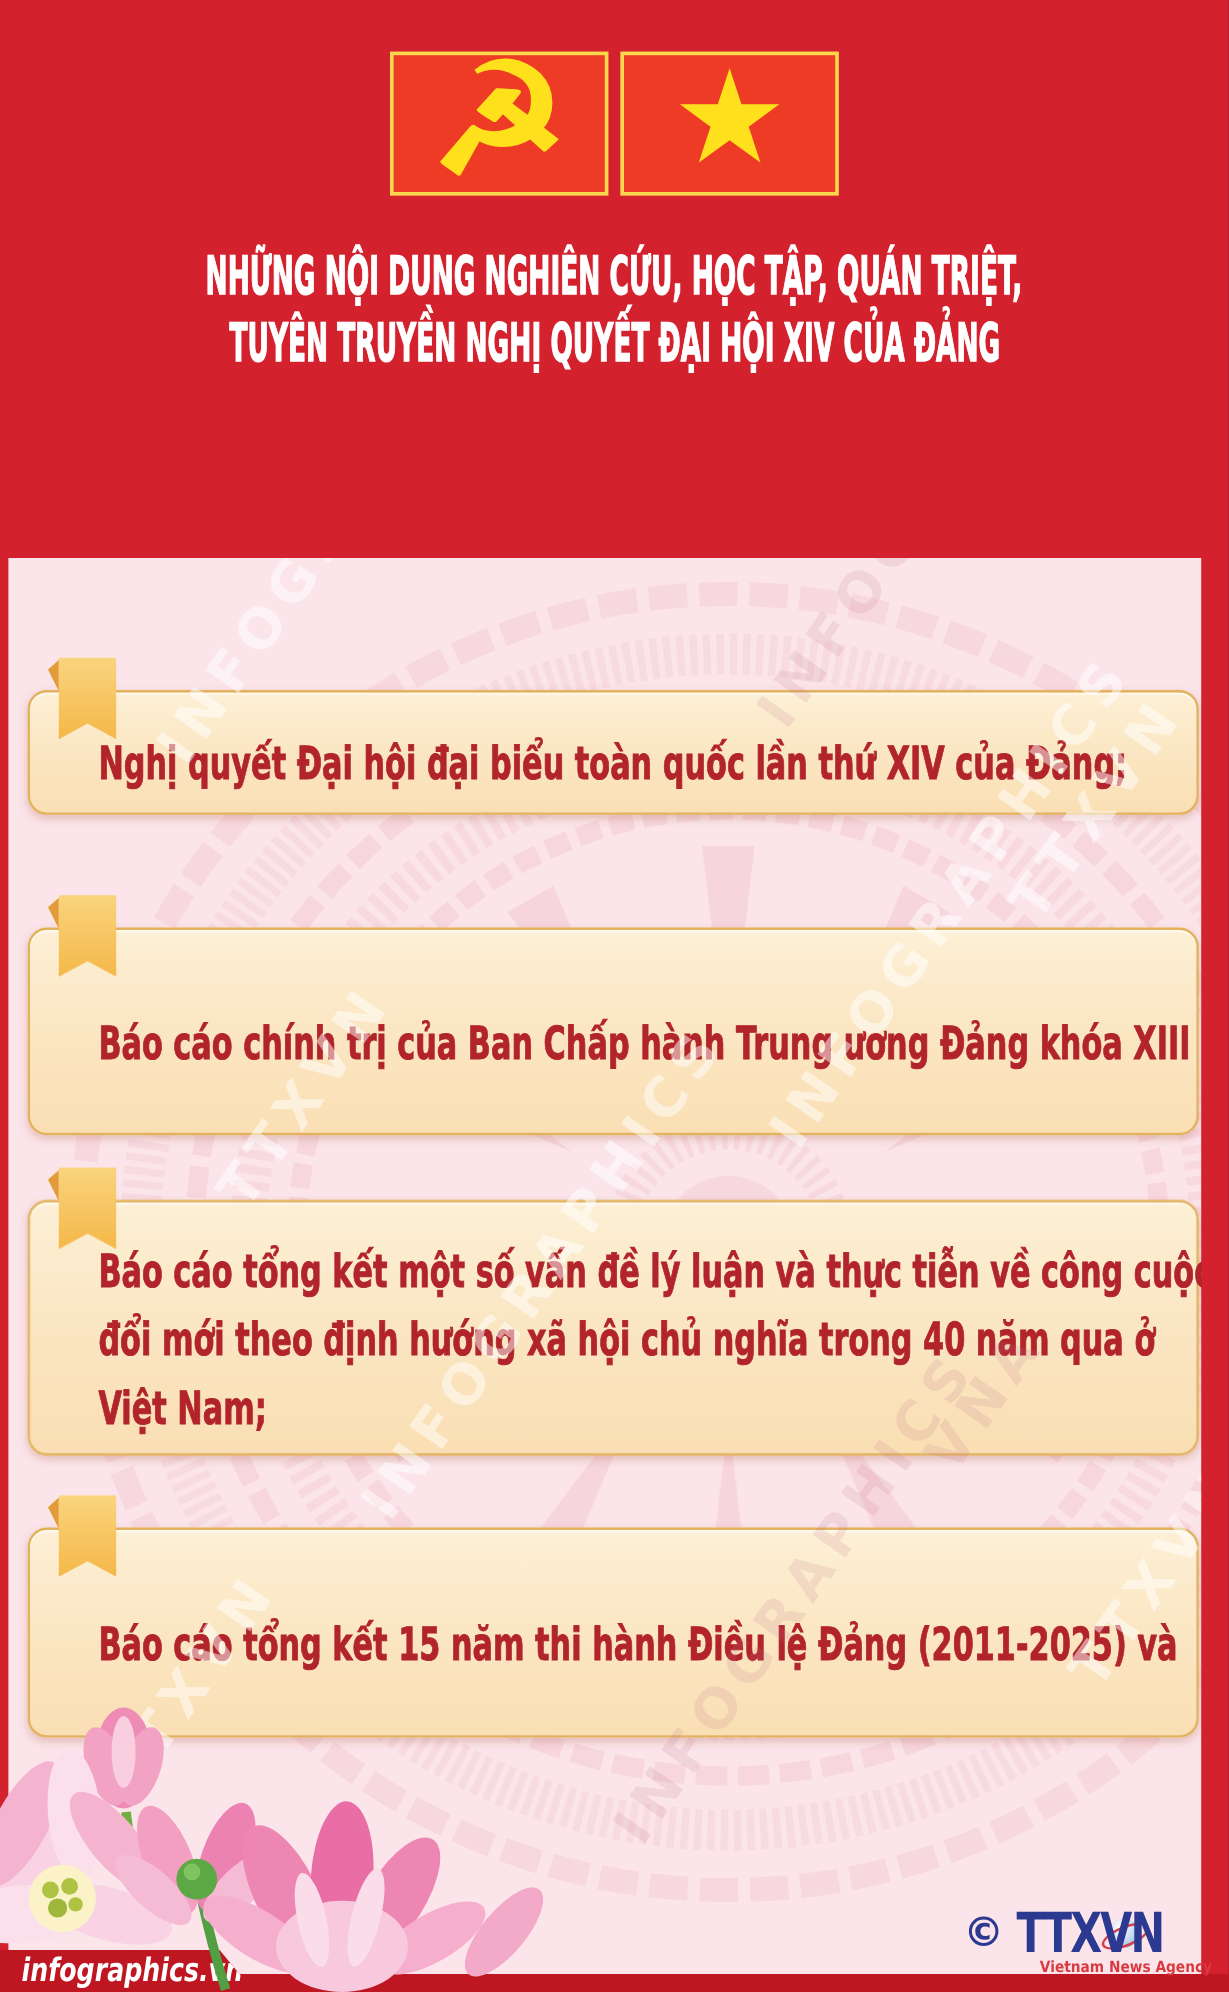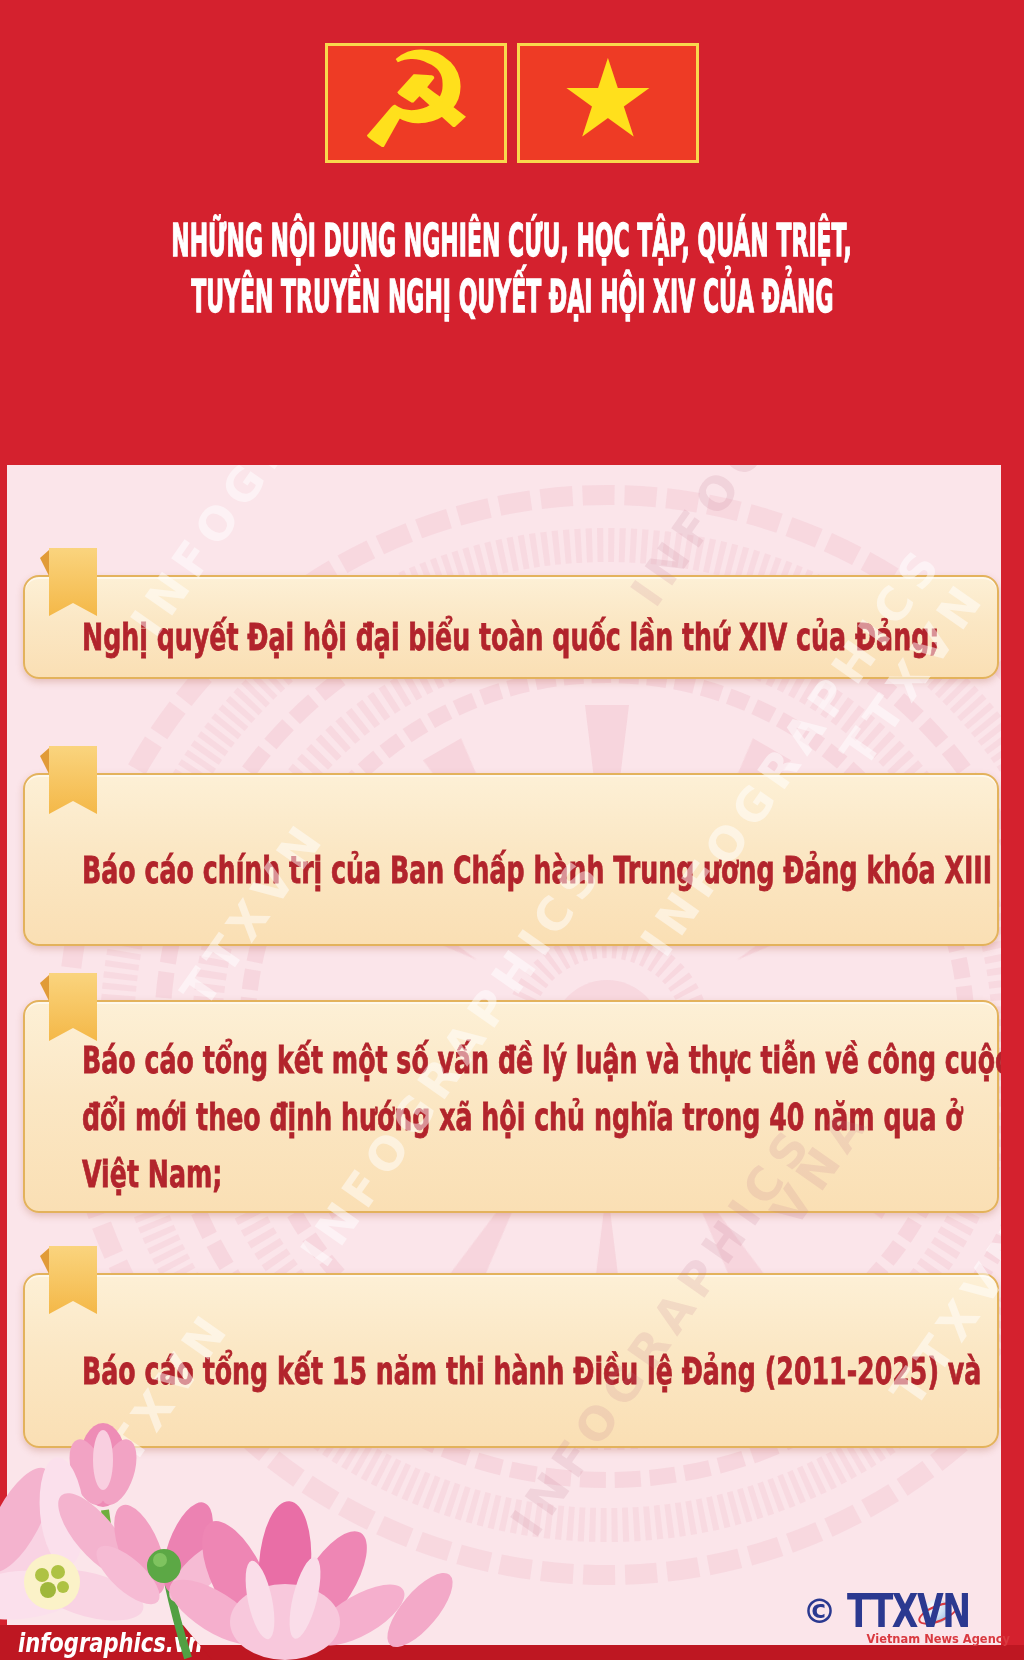--- a/index.html
+++ b/index.html
@@ -8,21 +8,21 @@
 
   
   .flags{position:absolute;top:43px;left:0;width:100%;display:flex;justify-content:center;gap:10px;}
   .flag{width:182px;height:120px;background:#EE3B25;border:3px solid #F9D84D;box-sizing:border-box;
         display:flex;align-items:center;justify-content:center;overflow:hidden;}
   .flag .glyph{color:#FFE01C;line-height:1;}
   .flag.party .glyph{font-size:128px;-webkit-text-stroke:4px #FFE01C;margin-top:-4px;}
   .flag.nation .glyph{font-size:108px;margin-top:-8px;}
 
   
-  .title-block{position:absolute;top:212px;left:0;width:100%;}
+  .title-block{position:absolute;top:202px;left:0;width:100%;}
   .t-line{display:flex;justify-content:center;height:56px;align-items:center;}
   .t-line span{white-space:nowrap;font-weight:bold;font-size:44px;color:#FFFFFF;
                transform:scaleX(0.50);-webkit-text-stroke:1.3px #FFFFFF;}
   .subtitle-block{position:absolute;top:332px;left:0;width:100%;}
   .s-line{display:flex;justify-content:center;height:39px;align-items:center;}
   .s-line span{white-space:nowrap;font-style:italic;font-size:30px;color:#FFFFFF;
                transform:scaleX(0.63);-webkit-text-stroke:0.6px #FFFFFF;}
 
   
   .panel{position:absolute;left:7px;top:465px;width:994px;height:1180px;background:#FBE5EA;overflow:hidden;}

